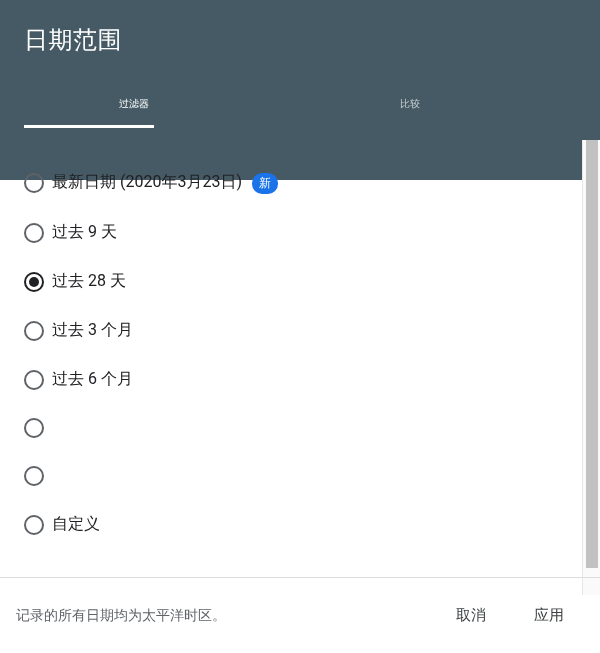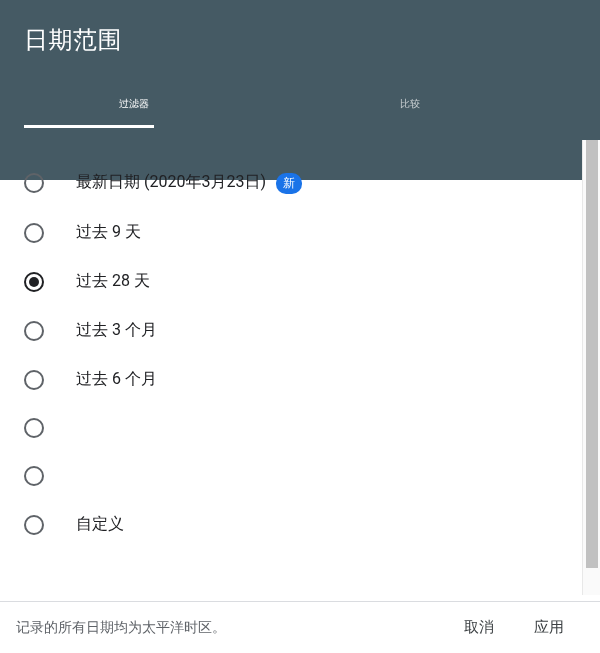--- a/index.html
+++ b/index.html
@@ -77,21 +77,21 @@
       background: #c1c1c1;
       border-radius: 0;
       top: 0;
       height: 428px;
     }
     .option {
       display: flex;
       align-items: center;
       padding: 14px 24px;
       cursor: pointer;
-      gap: 32px;
+      gap: 8px;
     }
     .radio {
       width: 20px;
       height: 20px;
       border: 2px solid #5f6368;
       border-radius: 50%;
       flex-shrink: 0;
       position: relative;
     }
     .radio.selected {
@@ -121,26 +121,26 @@
       border-radius: 10px;
       padding: 2px 7px;
       margin-left: 10px;
       font-weight: 500;
     }
     .footer {
       position: absolute;
       bottom: 0;
       left: 0;
       right: 0;
-      height: 52px;
+      height: 76px;
       border-top: 1px solid #dadce0;
       display: flex;
       align-items: center;
       padding: 0 20px 0 16px;
-      gap: 8px;
+      gap: 16px;
     }
     .footer-note {
       font-size: 14px;
       color: #5f6368;
       flex: 1;
     }
     .btn {
       background: none;
       border: none;
       padding: 10px 16px;

